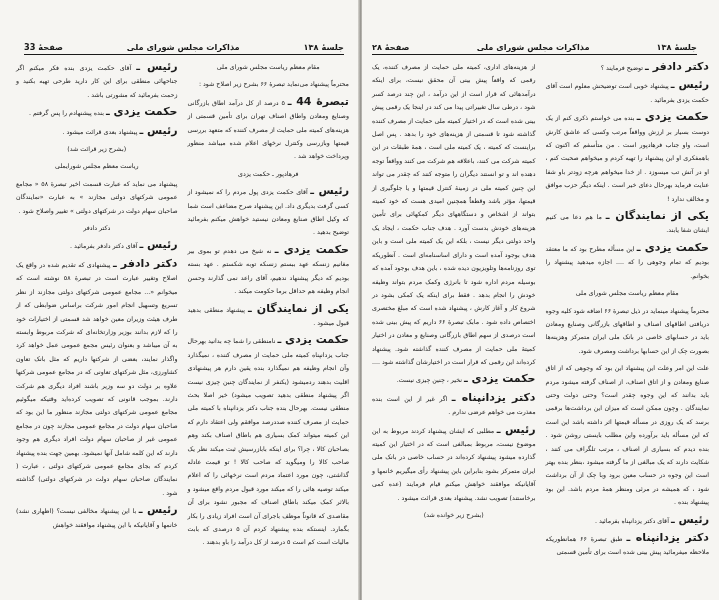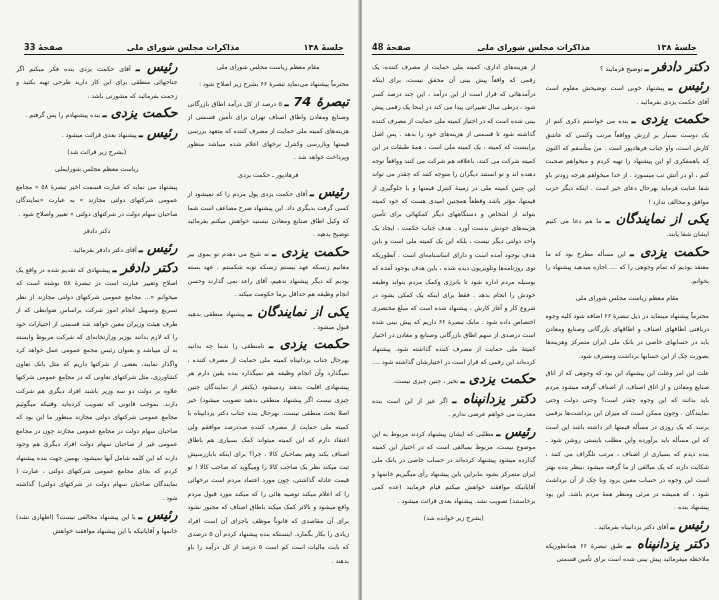--- a/index.html
+++ b/index.html
@@ -24,38 +24,38 @@
   }
   .page-left .header { left:24px; width:320px; }
   .page-right .header { left:10px; width:325px; }
   .columns { position:absolute; top:60px; direction:rtl; display:flex; gap:10px; }
   .page-left .columns { left:16px; width:333px; }
   .page-right .columns { left:10px; width:337px; }
   .col { flex:1; font-size:6.3px; line-height:13.4px; text-align:justify; text-align-last:right; }
   .para { margin:0; }
   .para.center { text-align:center; text-align-last:center; }
   .para.gap { margin-top:4px; }
-  .speaker { font-weight:bold; font-size:13px;font-style:italic; }
+  .speaker { font-weight:bold; font-size:11px; }
 </style>
 </head>
 <body>
 
 <div class="spread">
 
   <div class="page page-left">
     <div class="header">
       <span>جلسهٔ ۱۳۸</span>
       <span>مذاکرات مجلس شورای ملی</span>
       <span>صفحهٔ 33</span>
     </div>
     <div class="columns">
       <div class="col">
           <p class="para center"><span>مقام معظم ریاست مجلس شورای ملی</span></p>
           <p class="para gap"><span>محترماً پیشنهاد می‌نماید تبصرهٔ ۶۶ بشرح زیر اصلاح شود :</span></p>
-          <p class="para gap"><span class="speaker">تبصرهٔ 74 ـ</span> <span>۵ درصد از کل درآمد اطاق بازرگانی وصنایع ومعادن واطاق اصناف تهران برای تأمین قسمتی از هزینه‌های کمیته ملی حمایت از مصرف کننده که متعهد بررسی قیمتها وبازرسی وکنترل نرخهای اعلام شده میباشد منظور وپرداخت خواهد شد .</span></p>
+          <p class="para gap"><span class="speaker">تبصرهٔ 44 ـ</span> <span>۵ درصد از کل درآمد اطاق بازرگانی وصنایع ومعادن واطاق اصناف تهران برای تأمین قسمتی از هزینه‌های کمیته ملی حمایت از مصرف کننده که متعهد بررسی قیمتها وبازرسی وکنترل نرخهای اعلام شده میباشد منظور وپرداخت خواهد شد .</span></p>
           <p class="para center gap"><span>فرهادپور ـ حکمت یزدی</span></p>
           <p class="para gap"><span class="speaker">رئیس ـ</span> <span>آقای حکمت یزدی پول مردم را که نمیشود از کسی گرفت بدیگری داد. این پیشنهاد صرح مضاعف است شما که وکیل اطاق صنایع ومعادن نیستید خواهش میکنم بفرمائید توضیح بدهید .</span></p>
           <p class="para gap"><span class="speaker">حکمت یزدی ـ</span> <span>نه شیخ می دهدم تو بموی بیر مغانیم زنسکه عهد ببستم زنسکه توبه شکستم . عهد بسته بودیم که دیگر پیشنهاد ندهیم، آقای راعد نمی گذارند وحسن انجام وظیفه هم حداقل برما حکومت میکند .</span></p>
           <p class="para gap"><span class="speaker">یکی از نمایندگان ـ</span> <span>پیشنهاد منطقی بدهید قبول میشود .</span></p>
           <p class="para gap"><span class="speaker">حکمت یزدی ـ</span> <span>نامنطقی را شما چه بدانید بهرحال جناب یزدانپناه کمیته ملی حمایت از مصرف کننده ، نمیگذارد وآن انجام وظیفه هم نمیگذارد بنده یقین دارم هر پیشنهادی اقلیت بدهند ردمیشود (یکنفر از نمایندگان چنین چیزی نیست اگر پیشنهاد منطقی بدهید تصویب میشود) خیر اصلا بحث منطقی نیست. بهرحال بنده جناب دکتر یزدانپناه با کمیته ملی حمایت از مصرف کننده صددرصد موافقم ولی اعتقاد دارم که این کمیته میتواند کمک بسیاری هم باطاق اصناف بکند وهم بصاحبان کالا ، چرا؟ برای اینکه بابازرسیش ثبت میکند نظر یک صاحب کالا را ومیگوید که صاحب کالا ! تو قیمت عادله گذاشتی، چون مورد اعتماد مردم است نرخهائی را که اعلام میکند توصیه هائی را که میکند مورد قبول مردم واقع میشود و بالاثر کمک میکند باطاق اصناف که مجبور نشود برای آن مقاصدی که قانوناً موظف باجرای آن است افراد زیادی را بکار بگمارد. اینستکه بنده پیشنهاد کردم آن ۵ درصدی که بابت مالیات است کم است ۵ درصد از کل درآمد را باو بدهند .</span></p>
         </div>
       <div class="col">
           <p class="para"><span class="speaker">رئیس ـ</span> <span>آقای حکمت یزدی بنده فکر میکنم اگر جناحهائی منطقی برای این کار دارید طرحی تهیه بکنید و زحمت بفرمائید که مشورتی باشد .</span></p>
           <p class="para gap"><span class="speaker">حکمت یزدی ـ</span> <span>بنده پیشنهادم را پس گرفتم .</span></p>
           <p class="para gap"><span class="speaker">رئیس ـ</span> <span>پیشنهاد بعدی قرائت میشود .</span></p>
@@ -69,21 +69,21 @@
         </div>
     </div>
   </div>
 
   <div class="gutter"></div>
 
   <div class="page page-right">
     <div class="header">
       <span>جلسهٔ ۱۳۸</span>
       <span>مذاکرات مجلس شورای ملی</span>
-      <span>صفحهٔ 48</span>
+      <span>صفحهٔ ۲۸</span>
     </div>
     <div class="columns">
       <div class="col">
           <p class="para"><span class="speaker">دکتر دادفر ـ</span> <span>توضیح فرمایند ؟</span></p>
           <p class="para gap"><span class="speaker">رئیس ـ</span> <span>پیشنهاد خوبی است توضیحش معلوم است آقای حکمت یزدی بفرمائید .</span></p>
           <p class="para gap"><span class="speaker">حکمت یزدی ـ</span> <span>بنده می خواستم ذکری کنم از یک دوست بسیار بر ارزش وواقعاً مرتب وکسی که عاشق کارش است، واو جناب فرهادپور است . من متأسفم که اکنون که باهمفکری او این پیشنهاد را تهیه کردم و میخواهم صحبت کنم ، او در آتش تب میسوزد . از خدا میخواهم هرچه زودتر باو شفا عنایت فرماید بهرحال دعای خیر است . اینکه دیگر حزب موافق و مخالف ندارد !</span></p>
           <p class="para gap"><span class="speaker">یکی از نمایندگان ـ</span> <span>ما هم دعا می کنیم ایشان شفا یابند.</span></p>
           <p class="para gap"><span class="speaker">حکمت یزدی ـ</span> <span>این مسأله مطرح بود که ما معتقد بودیم که تمام وجوهی را که .... اجازه میدهید پیشنهاد را بخوانم.</span></p>
           <p class="para center gap"><span>مقام معظم ریاست مجلس شورای ملی</span></p>
           <p class="para gap"><span>محترماً پیشنهاد مینماید در ذیل تبصرهٔ ۶۶ اضافه شود کلیه وجوه دریافتی اطاقهای اصناف و اطاقهای بازرگانی وصنایع ومعادن باید در حسابهای خاصی در بانک ملی ایران متمرکز وهزینه‌ها بصورت چک از این حسابها برداشت ومصرف شود.</span></p>

